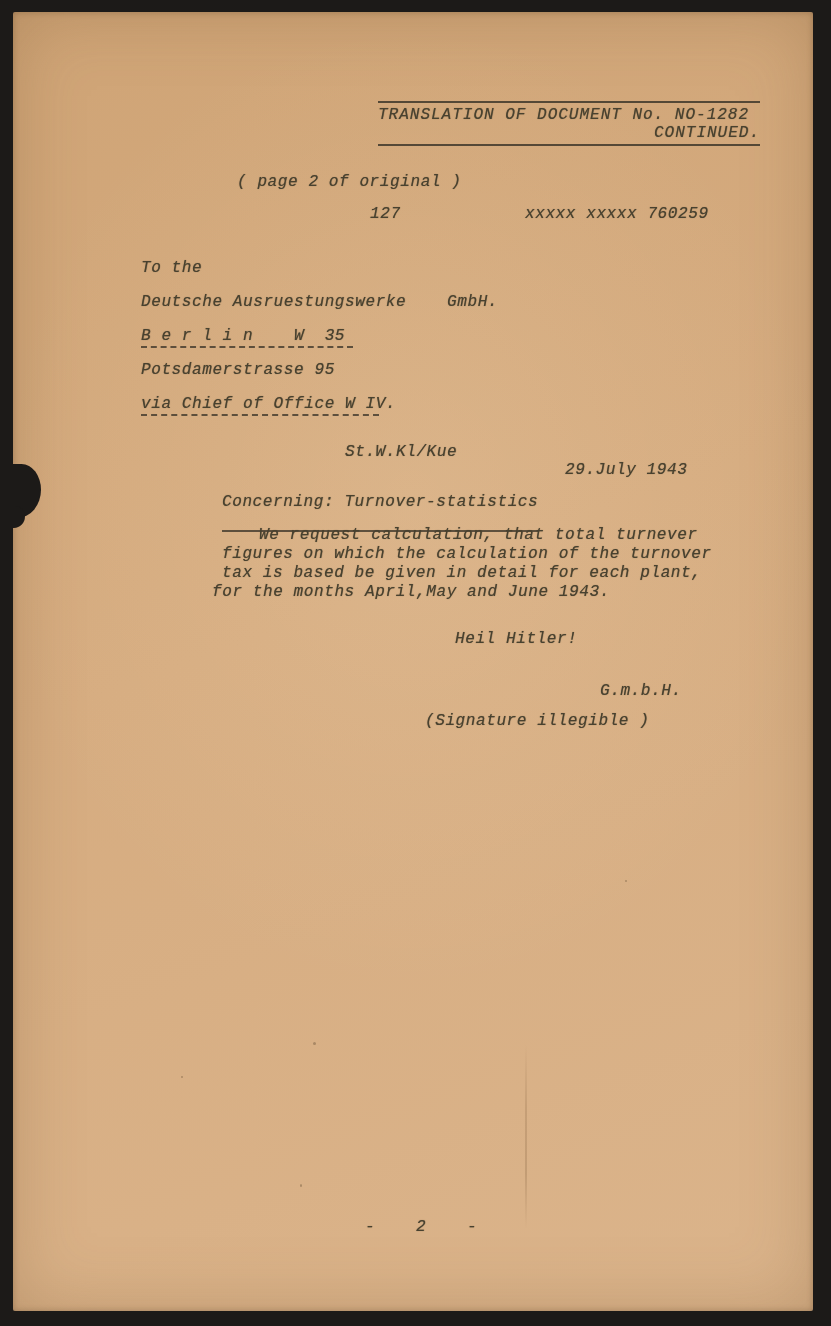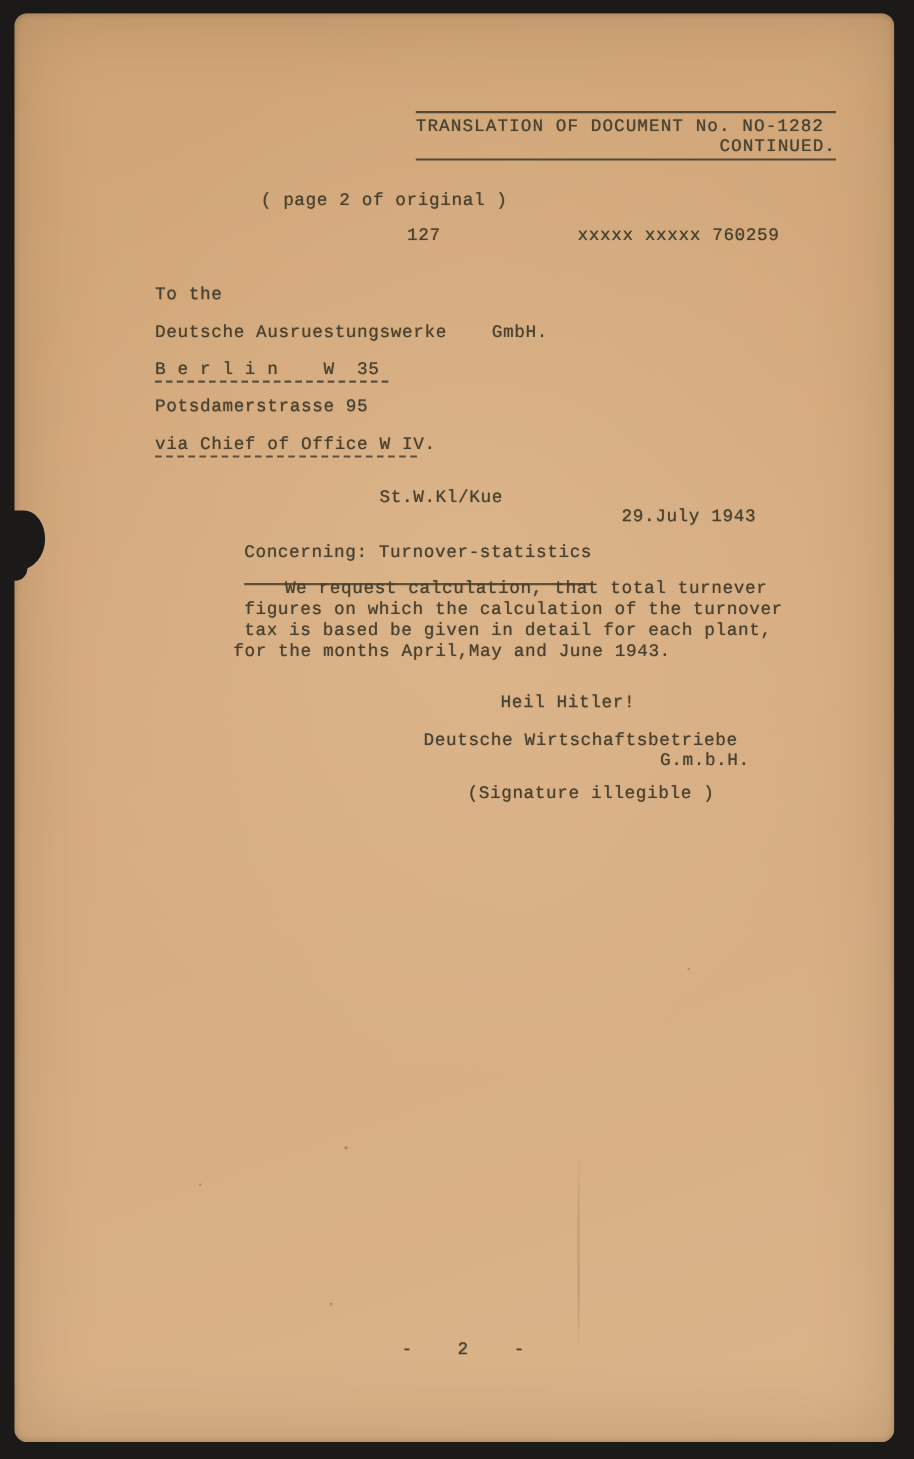--- a/index.html
+++ b/index.html
@@ -18,21 +18,22 @@
   .paper {
     position: absolute;
     left: 13px;
     top: 12px;
     width: 800px;
     height: 1299px;
     background:
       radial-gradient(ellipse 70% 50% at 50% 38%, rgba(255,236,205,0.14), rgba(255,236,205,0) 75%),
       linear-gradient(160deg, #cfa476 0%, #d6ac80 45%, #dbb48b 100%);
     box-shadow: inset 0 0 70px rgba(116,82,48,0.28), inset 0 0 6px rgba(80,55,30,0.35);
-    border-radius: 12px;
+    border-radius: 2px;
+    font-style: italic;
   }
   .t {
     position: absolute;
     white-space: pre;
     color: #48412f;
     font-size: 16px;
     line-height: 18px;
     letter-spacing: 0.6px;
     text-shadow: 0 0 1px rgba(72,65,47,0.55), 0.4px 0.4px 0 rgba(72,65,47,0.25);
   }
@@ -119,20 +120,19 @@
     <div class="t subject" style="left:209px; top:481px;">Concerning: Turnover-statistics</div>
 
     <div>
       <div class="t" style="left:246px; top:514px; line-height:19px;">We request calculation, that total turnever</div>
       <div class="t" style="left:209px; top:533px; line-height:19px;">figures on which the calculation of the turnover</div>
       <div class="t" style="left:209px; top:552px; line-height:19px;">tax is based be given in detail for each plant,</div>
       <div class="t" style="left:199px; top:571px; line-height:19px;">for the months April,May and June 1943.</div>
     </div>
 
     <div class="t" style="left:442px; top:618px;">Heil Hitler!</div>
-    <div class="t" style="left:372px; top:652px;">Deutsche Wirtschaftsbetriebe</div>
     <div class="t" style="left:587px; top:670px;">G.m.b.H.</div>
     <div class="t" style="left:412px; top:700px;">(Signature illegible )</div>
 
     <div class="t" style="left:352px; top:1206px;">-    2    -</div>
 
   </div>
 </div>
 
 </body></html>

